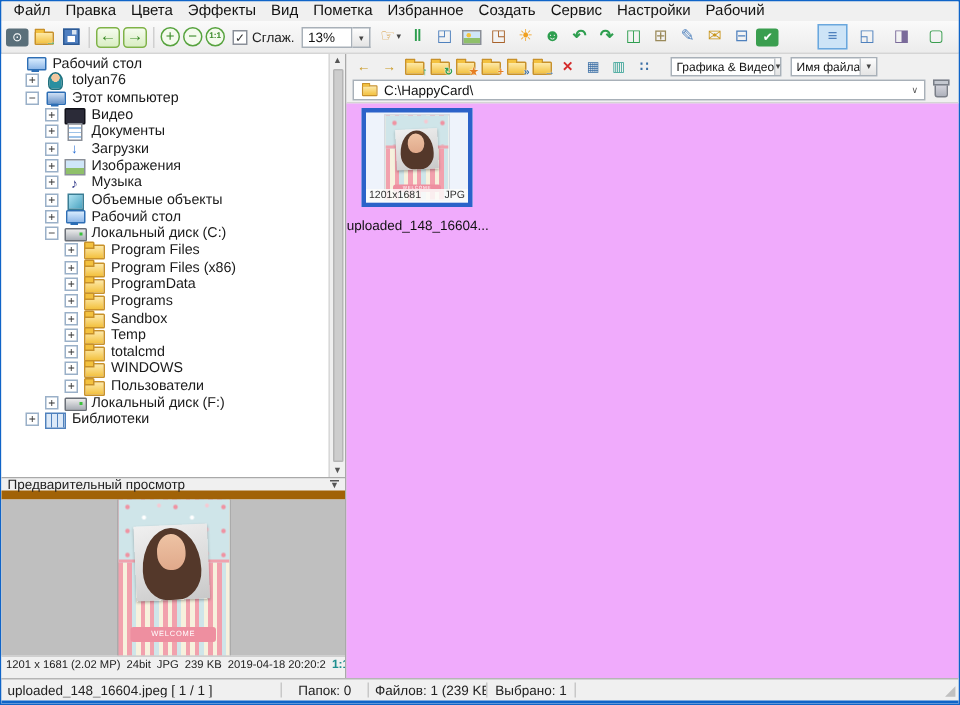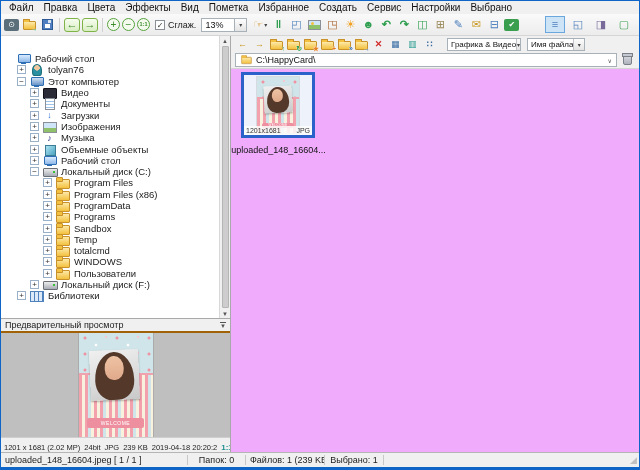--- a/index.html
+++ b/index.html
@@ -51,21 +51,21 @@
   .icon-floppy::after { content:""; position:absolute; left:2px; right:2px; bottom:1px; height:4px; background:#fff; }
   .icon-image { position:relative; width:13px; height:10px; border:1px solid #8a8f98; background:linear-gradient(180deg,#cfe6f8 55%,#8fc06a 55%); display:inline-block; }
   .icon-image::after { content:""; position:absolute; left:2px; top:1px; width:3px; height:3px; border-radius:50%; background:#f5c23c; }
   .icon-trash { position:relative; width:9px; height:10px; background:linear-gradient(#d8d8e0,#aeb2bc); border:1px solid #7a7f88; border-radius:1px 1px 2px 2px; display:inline-block; }
   .icon-trash::before { content:""; position:absolute; top:-3px; left:-2px; right:-2px; height:2px; background:#c4c8d0; border:1px solid #7a7f88; }
 
   
   .main { flex:1; display:flex; min-height:0; }
   .left { width:230px; flex:none; display:flex; flex-direction:column; border-right:1px solid #a9a9a9; background:#f0f0f0; }
   .tree { flex:1; background:#fff; border-bottom:1px solid #a9a9a9; display:flex; min-height:0; overflow:hidden; }
-  .tree-items { flex:1; padding-top:17px; overflow:hidden; }
+  .tree-items { flex:1; padding-top:1px; overflow:hidden; }
   .trow { display:flex; align-items:center; height:11.3px; font-size:9.5px; color:#1a1a1a; white-space:nowrap; }
   .exp { width:9px; height:9px; border:1px solid #9ab0c8; background:#fff; color:#333; font-size:8px; line-height:7px; text-align:center; margin-right:3px; flex:none; }
   .exp.hidden { visibility:hidden; }
   .tlabel { padding:0 2px; }
   .trow.sel .tlabel { background:#2a6fd4; color:#fff; }
   .tree-sb { width:11px; flex:none; background:#f0f0f0; border-left:1px solid #d8d8d8; display:flex; flex-direction:column; align-items:center; font-size:6px; color:#555; }
   .sb-arrow { height:9px; display:flex; align-items:center; justify-content:center; width:100%; }
   .sb-thumb { width:7px; flex:1; margin:1px 0; background:#cdcdcd; border:1px solid #b5b5b5; border-radius:1px; }
 
   
@@ -80,24 +80,24 @@
   .ti-computer::after { background:linear-gradient(#cfe0f5,#6a94c8); }
   .ti-user::after { content:""; position:absolute; left:2px; top:0; width:8px; height:10px; border-radius:50% 50% 30% 30%; background:radial-gradient(circle at 50% 28%, #f0c8a0 0 32%, #2a8fa0 36%); border:1px solid #1f6f7c; }
   .ti-video::after { content:""; position:absolute; left:0; top:1px; width:12px; height:9px; background:#2b2b38; border:1px solid #101018; border-radius:1px; }
   .ti-documents::after { content:""; position:absolute; left:2px; top:0; width:8px; height:10px; background:repeating-linear-gradient(#ffffff 0 2px, #9ec3e8 2px 3px); border:1px solid #8a8f98; }
   .ti-pictures::after { content:""; position:absolute; left:0; top:1px; width:12px; height:9px; border:1px solid #8a8f98; background:linear-gradient(180deg,#cfe6f8 55%,#8fc06a 55%); }
   .ti-objects3d::after { content:""; position:absolute; left:2px; top:1px; width:9px; height:9px; background:linear-gradient(135deg,#aee2f2,#4aa3c0); border:1px solid #3a7d94; }
   .ti-libraries::after { content:""; position:absolute; left:0; top:1px; width:12px; height:9px; background:repeating-linear-gradient(90deg,#dce9f8 0 3px,#4f81bd 3px 4px); border:1px solid #4f81bd; }
   .ti-downloads, .ti-music { color:#2a6fd4; font-weight:bold; }
   .ti-music { color:#333a8a; }
 
-  .preview-hdr { height:14px; flex:none; background:#f0f0f0; border-bottom:2px solid #a16207; display:flex; align-items:center; justify-content:space-between; font-size:9px; padding:0 4px; color:#222; }
+  .preview-hdr { height:14px; flex:none; background:#f0f0f0; border-bottom:6px solid #a16207; display:flex; align-items:center; justify-content:space-between; font-size:9px; padding:0 4px; color:#222; }
   .pin { font-size:6px; color:#555; border-top:1px solid #555; line-height:5px; padding-top:1px; }
   .preview { height:104px; flex:none; background:#bfbfbf; position:relative; overflow:hidden; }
-  .info-bar { height:15px; flex:none; background:#f0f0f0; border-top:1px solid #cfcfcf; display:flex; align-items:flex-end; font-size:7.5px; gap:4px; padding:0 3px; color:#222; white-space:nowrap; overflow:hidden; }
+  .info-bar { height:15px; flex:none; background:#f0f0f0; border-top:1px solid #cfcfcf; display:flex; align-items:flex-start; font-size:7.5px; gap:4px; padding:0 3px; color:#222; white-space:nowrap; overflow:hidden; }
   .ib-zoom { color:#1f8f8f; font-weight:bold; font-size:8px; }
 
   
   .card { position:relative; overflow:hidden; box-shadow:0 0 0 1px rgba(0,0,0,0.1);
     background:repeating-linear-gradient(90deg,#f2a1ad 0 3px,#f7f1dd 3px 6px,#f2a1ad 6px 9px,#cfe5e9 9px 12px,#f7f1dd 12px 15px); }
   .card-top { position:absolute; left:0; right:0; top:0; height:40%; background-color:#cfe5e9; border-bottom:2px solid #f0a2ae;
     background-image:radial-gradient(circle at 6px 5px,#ef93a2 1.2px,transparent 1.8px),
                      radial-gradient(circle at 17px 12px,#ffffff 1.1px,transparent 1.7px),
                      radial-gradient(circle at 27px 4px,#f6c9d2 1px,transparent 1.6px);
     background-size:32px 16px; }
@@ -156,21 +156,21 @@
       <div class="menu-item">Файл</div>
       <div class="menu-item">Правка</div>
       <div class="menu-item">Цвета</div>
       <div class="menu-item">Эффекты</div>
       <div class="menu-item">Вид</div>
       <div class="menu-item">Пометка</div>
       <div class="menu-item">Избранное</div>
       <div class="menu-item">Создать</div>
       <div class="menu-item">Сервис</div>
       <div class="menu-item">Настройки</div>
-      <div class="menu-item">Выбрано</div>
+      <div class="menu-item">Рабочий</div>
     </div>
 
   <div class="toolbar">
     <div class="tb-group" id="tbL">
         <div class="tb-btn chip" style="background: rgb(90, 111, 122);">
           <span class="glyph" style="color: rgb(255, 255, 255);">⊙</span>
         </div>
         <div class="tb-btn">
           <span class="icon-folder">
             <span class="badge" style="color: rgb(46, 158, 79);">→</span>

